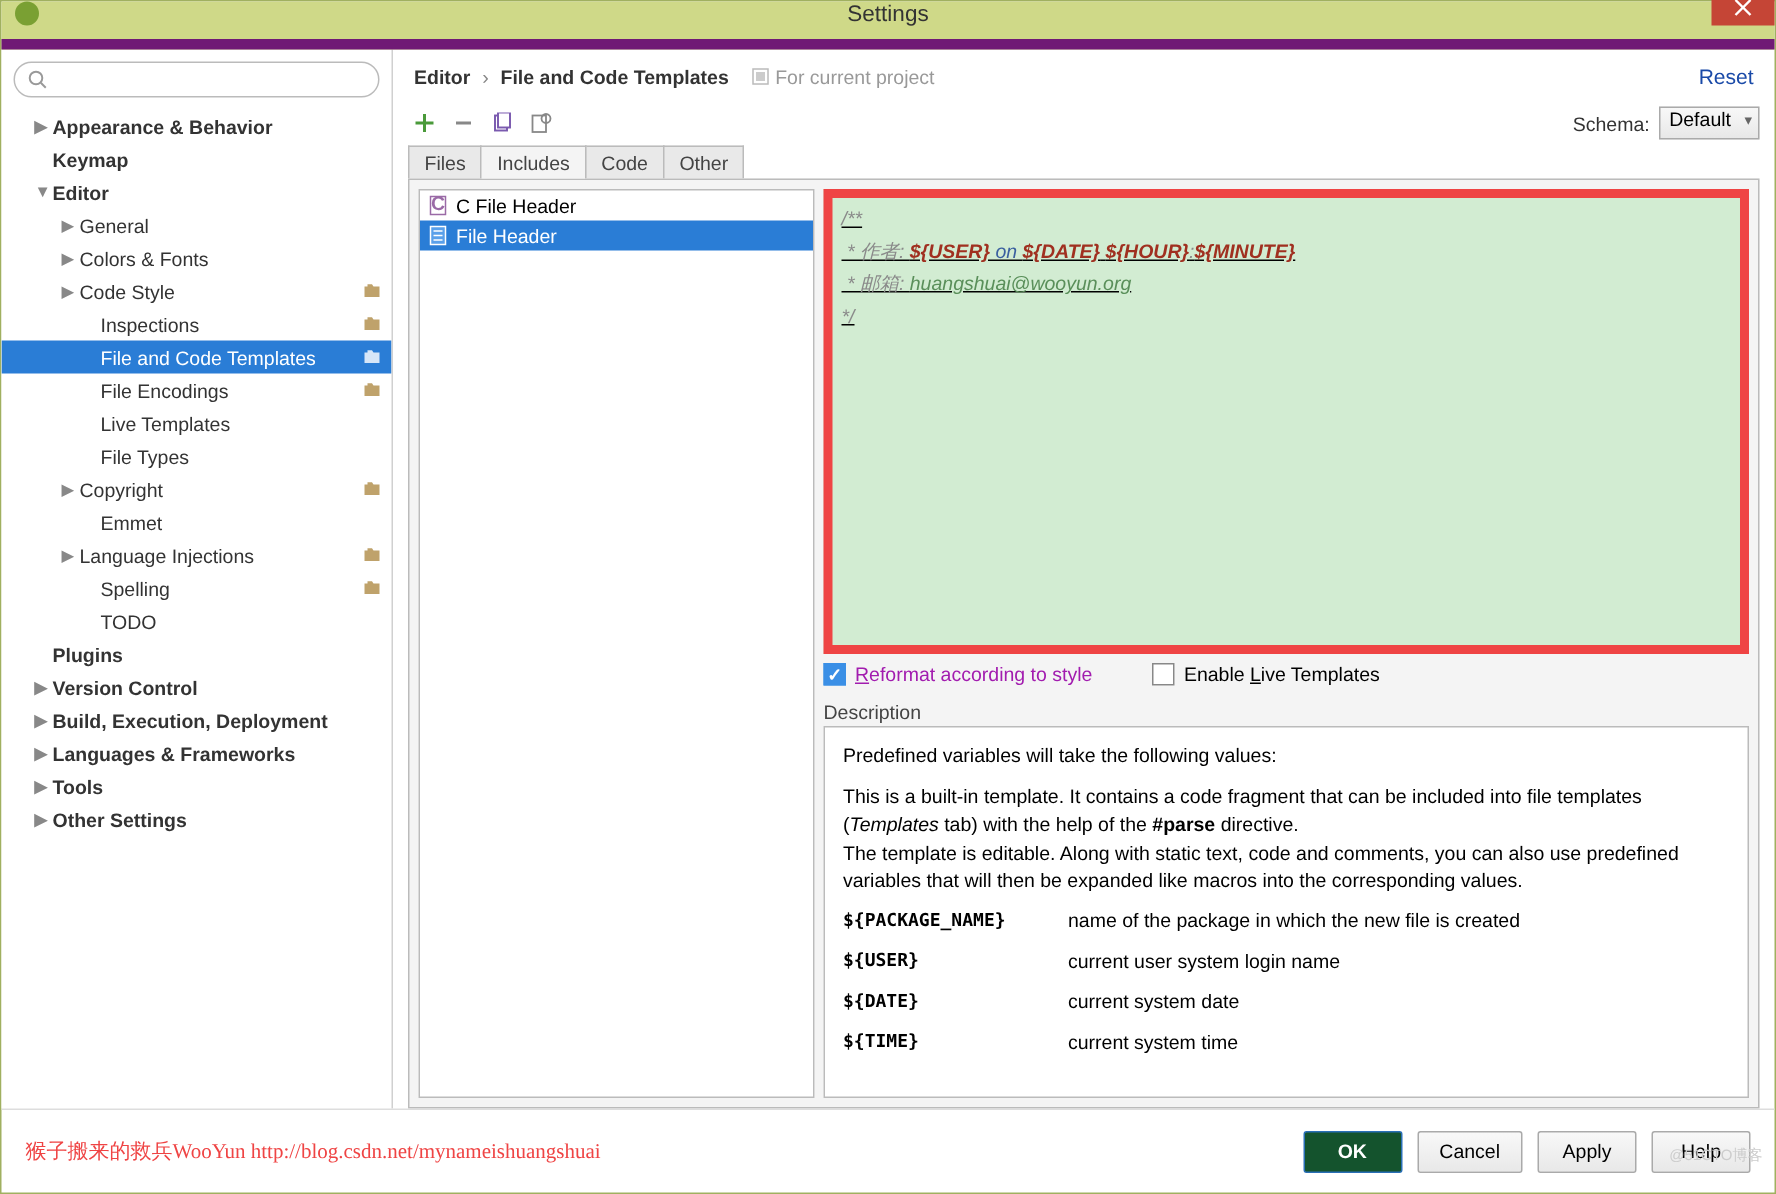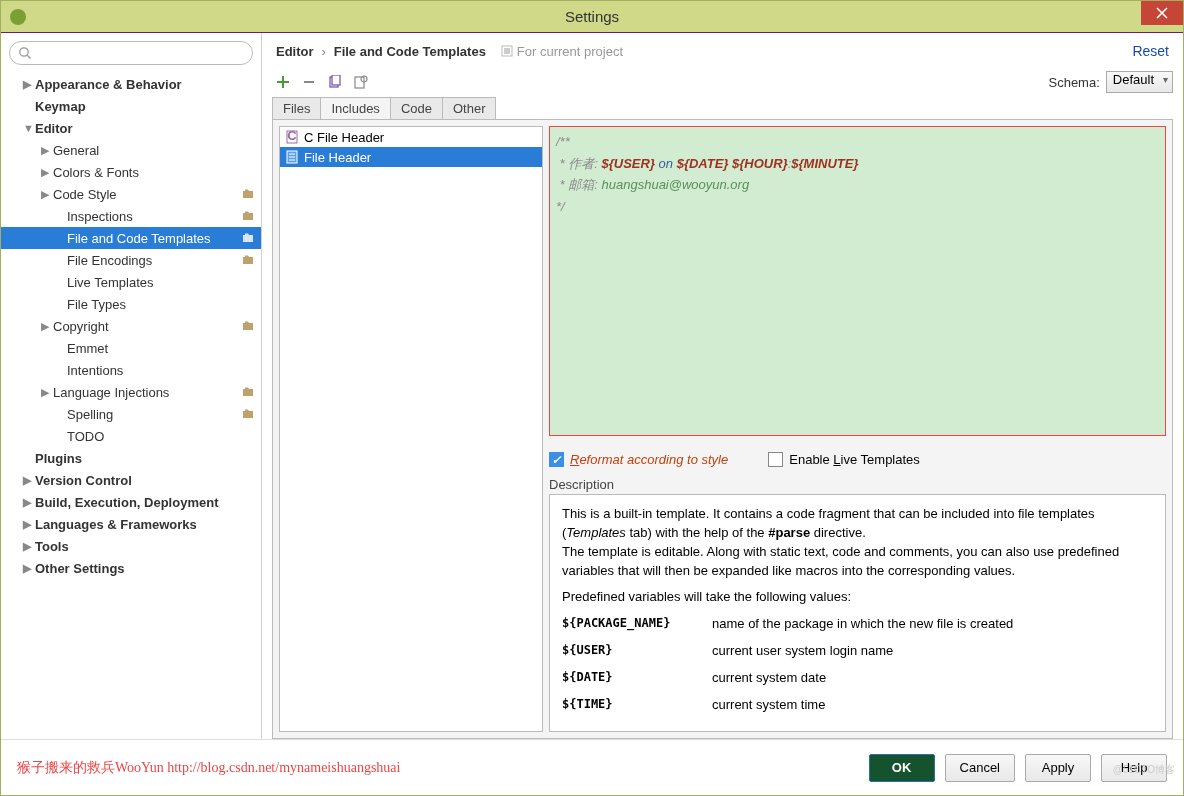--- a/index.html
+++ b/index.html
@@ -1,19 +1,19 @@
 <!DOCTYPE html>
 <html><head>
 <meta charset="utf-8">
 <style>
   * { box-sizing: border-box; margin: 0; padding: 0; font-family: "Segoe UI", Arial, sans-serif; font-size: 13px; }
   html, body { height: 100%; }
   body { background: #f0f0f0; overflow: hidden; }
   .window { width: 1184px; height: 796px; background: #fff; display: flex; flex-direction: column; border: 1px solid #a0b060; }
-  .titlebar { height: 32px; background: #cfd988; display: flex; align-items: center; position: relative; border-bottom: 1px solid #701a75; }
+  .titlebar { height: 32px; background: #cfd988; display: flex; align-items: flex-start; position: relative; border-bottom: 7px solid #701a75; }
   .titlebar .app-icon { width: 16px; height: 16px; margin-left: 9px; background: #7aa033; border-radius: 50%; }
   .titlebar .title { position: absolute; left: 50%; transform: translateX(-50%); font-size: 15px; color: #333; }
   .close-btn { width: 42px; height: 24px; margin-left: auto; margin-right: 0; margin-top: -8px; background: #c54536; color: #fff; display: flex; align-items: center; justify-content: center; cursor: pointer; }
   .middle { flex: 1; display: flex; min-height: 0; }
   .sidebar { width: 261px; background: #fff; border-right: 1px solid #d0d0d0; display: flex; flex-direction: column; }
   .search-wrap { padding: 8px; }
   .search { display: flex; align-items: center; border: 1px solid #bbb; border-radius: 12px; height: 24px; padding: 0 8px; background: #fff; }
   .search svg { flex-shrink: 0; }
   .search input { border: none; outline: none; flex: 1; margin-left: 4px; background: transparent; }
   .tree { flex: 1; overflow: auto; padding-bottom: 8px; }
@@ -41,32 +41,32 @@
   .schema-select::after { content: "▾"; position: absolute; right: 4px; top: 2px; font-size: 10px; color: #666; }
   .tabs-row { display: flex; padding-left: 10px; }
   .tab { padding: 3px 10px; border: 1px solid #bbb; border-bottom: none; background: #e9e9e9; margin-right: -1px; cursor: pointer; color: #444; }
   .tab.active { background: #f4f4f4; position: relative; z-index: 1; }
   .panel-split { flex: 1; display: flex; border: 1px solid #bbb; margin: 0 10px; min-height: 0; background: #f4f4f4; }
   .tmpl-list { width: 264px; border: 1px solid #bbb; margin: 6px; background: #fff; overflow: auto; }
   .tmpl-item { display: flex; align-items: center; height: 20px; padding-left: 4px; cursor: pointer; }
   .tmpl-item.selected { background: #2a7dd6; color: #fff; }
   .tmpl-item .fi { width: 16px; height: 16px; display: inline-flex; align-items: center; justify-content: center; font-size: 12px; margin-right: 4px; }
   .right-side { flex: 1; display: flex; flex-direction: column; min-width: 0; }
-  .code-area { flex: 0 0 310px; border: 1px solid #ef4444; margin: 6px 6px 12px 0; background: #d2ecd2; padding: 4px 6px; font-family: Consolas, monospace; font-size: 14px; line-height: 1.55; white-space: pre; overflow: auto; }
+  .code-area { flex: 0 0 310px; border: 6px solid #ef4444; margin: 6px 6px 2px 0; background: #d2ecd2; padding: 4px 6px; font-family: Consolas, monospace; font-size: 14px; line-height: 1.55; white-space: pre; overflow: auto; text-decoration: underline; }
   .code-area .c-cmt { font-style: italic; color: #8a8a8a; }
   .code-area .c-var { font-style: italic; color: #a03020; font-weight: bold; }
   .code-area .c-kw  { font-style: italic; color: #3a5f9f; }
   .code-area .c-txt { font-style: italic; color: #5a8f5a; }
   .check-row { display: flex; align-items: center; padding: 4px 6px 6px 0; gap: 40px; }
   .chk { display: flex; align-items: center; gap: 6px; cursor: pointer; }
   .chk .box { width: 15px; height: 15px; border: 1px solid #888; display: inline-flex; align-items: center; justify-content: center; background: #fff; }
   .chk .box.checked { background: #3a8fe6; border-color: #3a8fe6; }
   .chk .box.checked::after { content: "✓"; color: #fff; font-size: 12px; font-weight: bold; }
   .chk .u { text-decoration: underline; }
-  .grayed { color: #c2410c; font-style: italic; }
+  .grayed { color: #a21caf; }
   .desc-label { font-size: 13px; color: #444; margin: 4px 6px 2px 0; }
   .desc-box { flex: 1; border: 1px solid #bbb; margin: 0 6px 6px 0; background: #fff; padding: 10px 12px; overflow: auto; line-height: 1.45; }
   .desc-box p { margin-bottom: 8px; }
   .vars { display: grid; grid-template-columns: 150px auto; row-gap: 8px; margin-top: 8px; }
   .vars .vn { font-family: Consolas, monospace; font-weight: bold; font-size: 12px; }
   .footer { height: 56px; display: flex; align-items: center; padding: 0 16px; border-top: 1px solid #ddd; }
   .watermark { color: #ef4444; font-family: "SimSun","宋体",serif; font-size: 14px; }
   .btn-row { margin-left: auto; display: flex; gap: 10px; }
   .btn { min-width: 66px; height: 28px; border: 1px solid #aaa; background: linear-gradient(#f8f8f8,#e8e8e8); display: flex; align-items: center; justify-content: center; padding: 0 14px; cursor: pointer; border-radius: 2px; }
   .btn.primary { background: #14532d; border-color: #2a6fb6; color: #fff; font-weight: bold; }
@@ -167,24 +167,20 @@
             <span>Copyright</span>
             <span class="badge">
               <svg width="14" height="14" viewBox="0 0 14 14">
                 <path d="M2 4 h10 v7 h-10 z M4 4 v-1.5 h3 l1 1.5" fill="#bfa26b"></path>
               </svg>
             </span>
           </div>
           <div class="tree-item lvl3">
             <span class="arrow"></span>
             <span>Emmet</span>
-          </div>
-          <div class="tree-item lvl3">
-            <span class="arrow"></span>
-            <span>Intentions</span>
           </div>
           <div class="tree-item lvl2">
             <span class="arrow">▶</span>
             <span>Language Injections</span>
             <span class="badge">
               <svg width="14" height="14" viewBox="0 0 14 14">
                 <path d="M2 4 h10 v7 h-10 z M4 4 v-1.5 h3 l1 1.5" fill="#bfa26b"></path>
               </svg>
             </span>
           </div>
@@ -315,25 +311,25 @@
               <span><span class="u">R</span><span>eformat according to style</span></span>
             </div>
             <div class="chk">
               <span class="box"></span>
               <span><span>Enable </span><span class="u">L</span><span>ive Templates</span></span>
             </div>
           </div>
 
           <div class="desc-label">Description</div>
           <div class="desc-box">
+            <p>Predefined variables will take the following values:</p>
             <p>
               <span>This is a built-in template. It contains a code fragment that can be included into file templates (</span><i>Templates</i><span> tab) with the help of the </span><b>#parse</b><span> directive.</span><br>
               <span>The template is editable. Along with static text, code and comments, you can also use predefined variables that will then be expanded like macros into the corresponding values.</span>
             </p>
-            <p>Predefined variables will take the following values:</p>
             <div class="vars" id="vars">
                 <div class="vn">${PACKAGE_NAME}</div>
                 <div>name of the package in which the new file is created</div>
                 <div class="vn">${USER}</div>
                 <div>current user system login name</div>
                 <div class="vn">${DATE}</div>
                 <div>current system date</div>
                 <div class="vn">${TIME}</div>
                 <div>current system time</div>
               </div>

